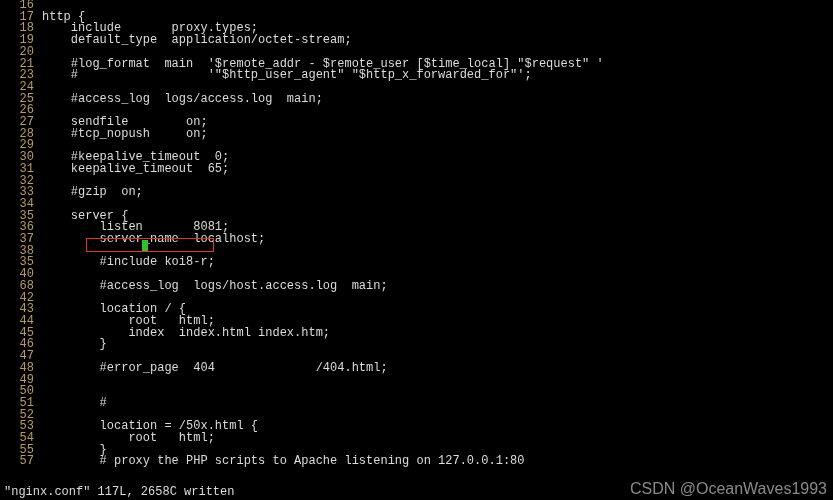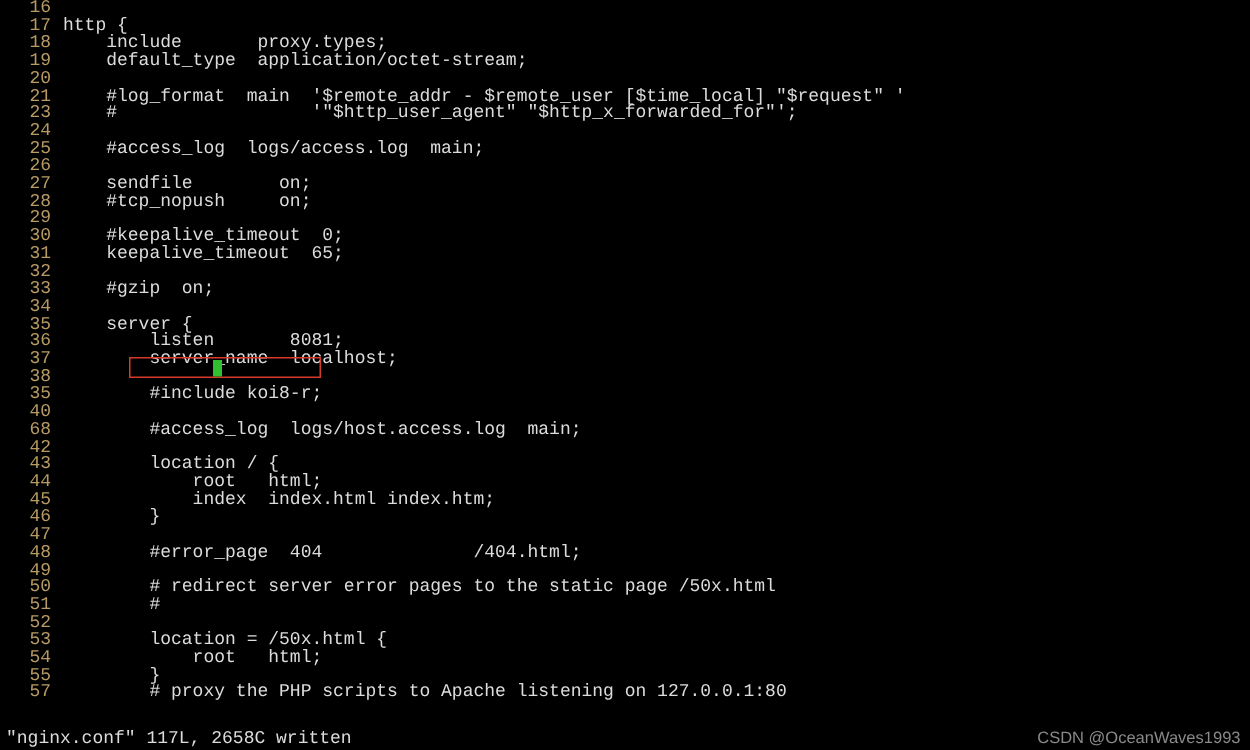--- a/index.html
+++ b/index.html
@@ -49,21 +49,21 @@
     font-size: 12px;
     padding-left: 4px;
     line-height: 16px;
   }
   .watermark {
     position: absolute;
     right: 6px;
     bottom: 2px;
     color: #8a8a8a;
     font-family: Arial, sans-serif;
-    font-size: 11px;
+    font-size: 16px;
   }
 </style>
 </head>
 <body>
 
 <div class="editor" id="editor">
     <div class="line"><span class="lnum">16</span><span class="code"></span></div>
     <div class="line"><span class="lnum">17</span><span class="code">http {</span></div>
     <div class="line"><span class="lnum">18</span><span class="code">    include       proxy.types;</span></div>
     <div class="line"><span class="lnum">19</span><span class="code">    default_type  application/octet-stream;</span></div>
@@ -89,21 +89,21 @@
     <div class="line"><span class="lnum">40</span><span class="code"></span></div>
     <div class="line"><span class="lnum">68</span><span class="code">        #access_log  logs/host.access.log  main;</span></div>
     <div class="line"><span class="lnum">42</span><span class="code"></span></div>
     <div class="line"><span class="lnum">43</span><span class="code">        location / {</span></div>
     <div class="line"><span class="lnum">44</span><span class="code">            root   html;</span></div>
     <div class="line"><span class="lnum">45</span><span class="code">            index  index.html index.htm;</span></div>
     <div class="line"><span class="lnum">46</span><span class="code">        }</span></div>
     <div class="line"><span class="lnum">47</span><span class="code"></span></div>
     <div class="line"><span class="lnum">48</span><span class="code">        #error_page  404              /404.html;</span></div>
     <div class="line"><span class="lnum">49</span><span class="code"></span></div>
-    <div class="line"><span class="lnum">50</span><span class="code">        # redirect server error pages to the static page /50x.html</span></div>
+    <div class="line"><span class="lnum">50</span></div>
     <div class="line"><span class="lnum">51</span><span class="code">        #</span></div>
     <div class="line"><span class="lnum">52</span></div>
     <div class="line"><span class="lnum">53</span><span class="code">        location = /50x.html {</span></div>
     <div class="line"><span class="lnum">54</span><span class="code">            root   html;</span></div>
     <div class="line"><span class="lnum">55</span><span class="code">        }</span></div>
     <div class="line"><span class="lnum">57</span><span class="code">        # proxy the PHP scripts to Apache listening on 127.0.0.1:80</span></div>
   </div>
 
 <div class="hl-row"></div>
 <div class="cursor"></div>

